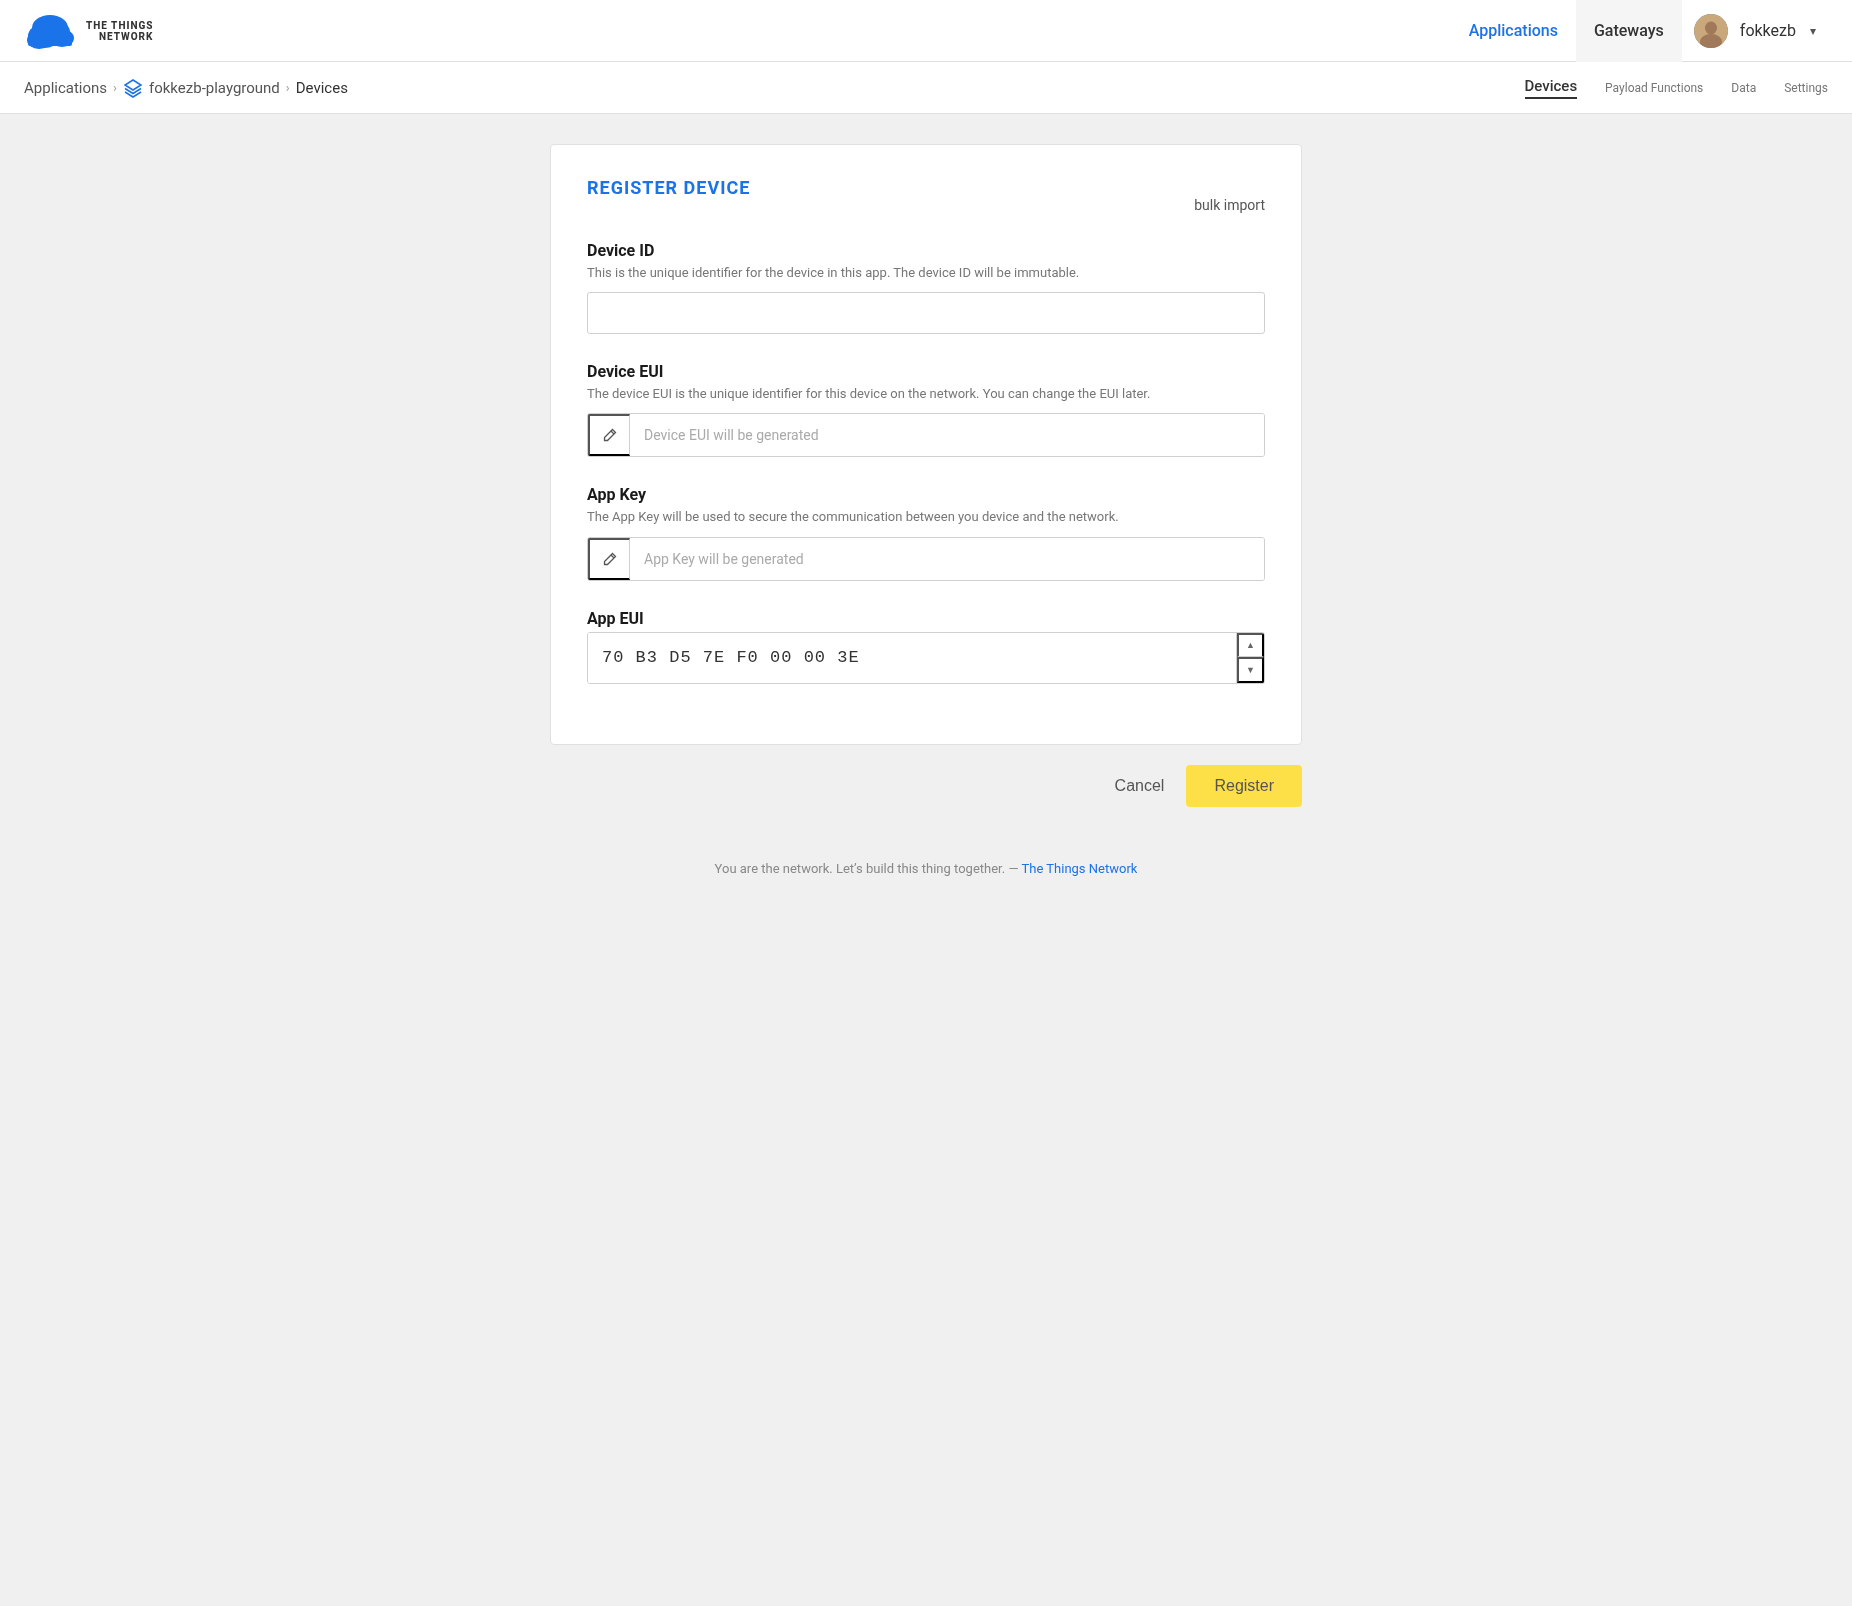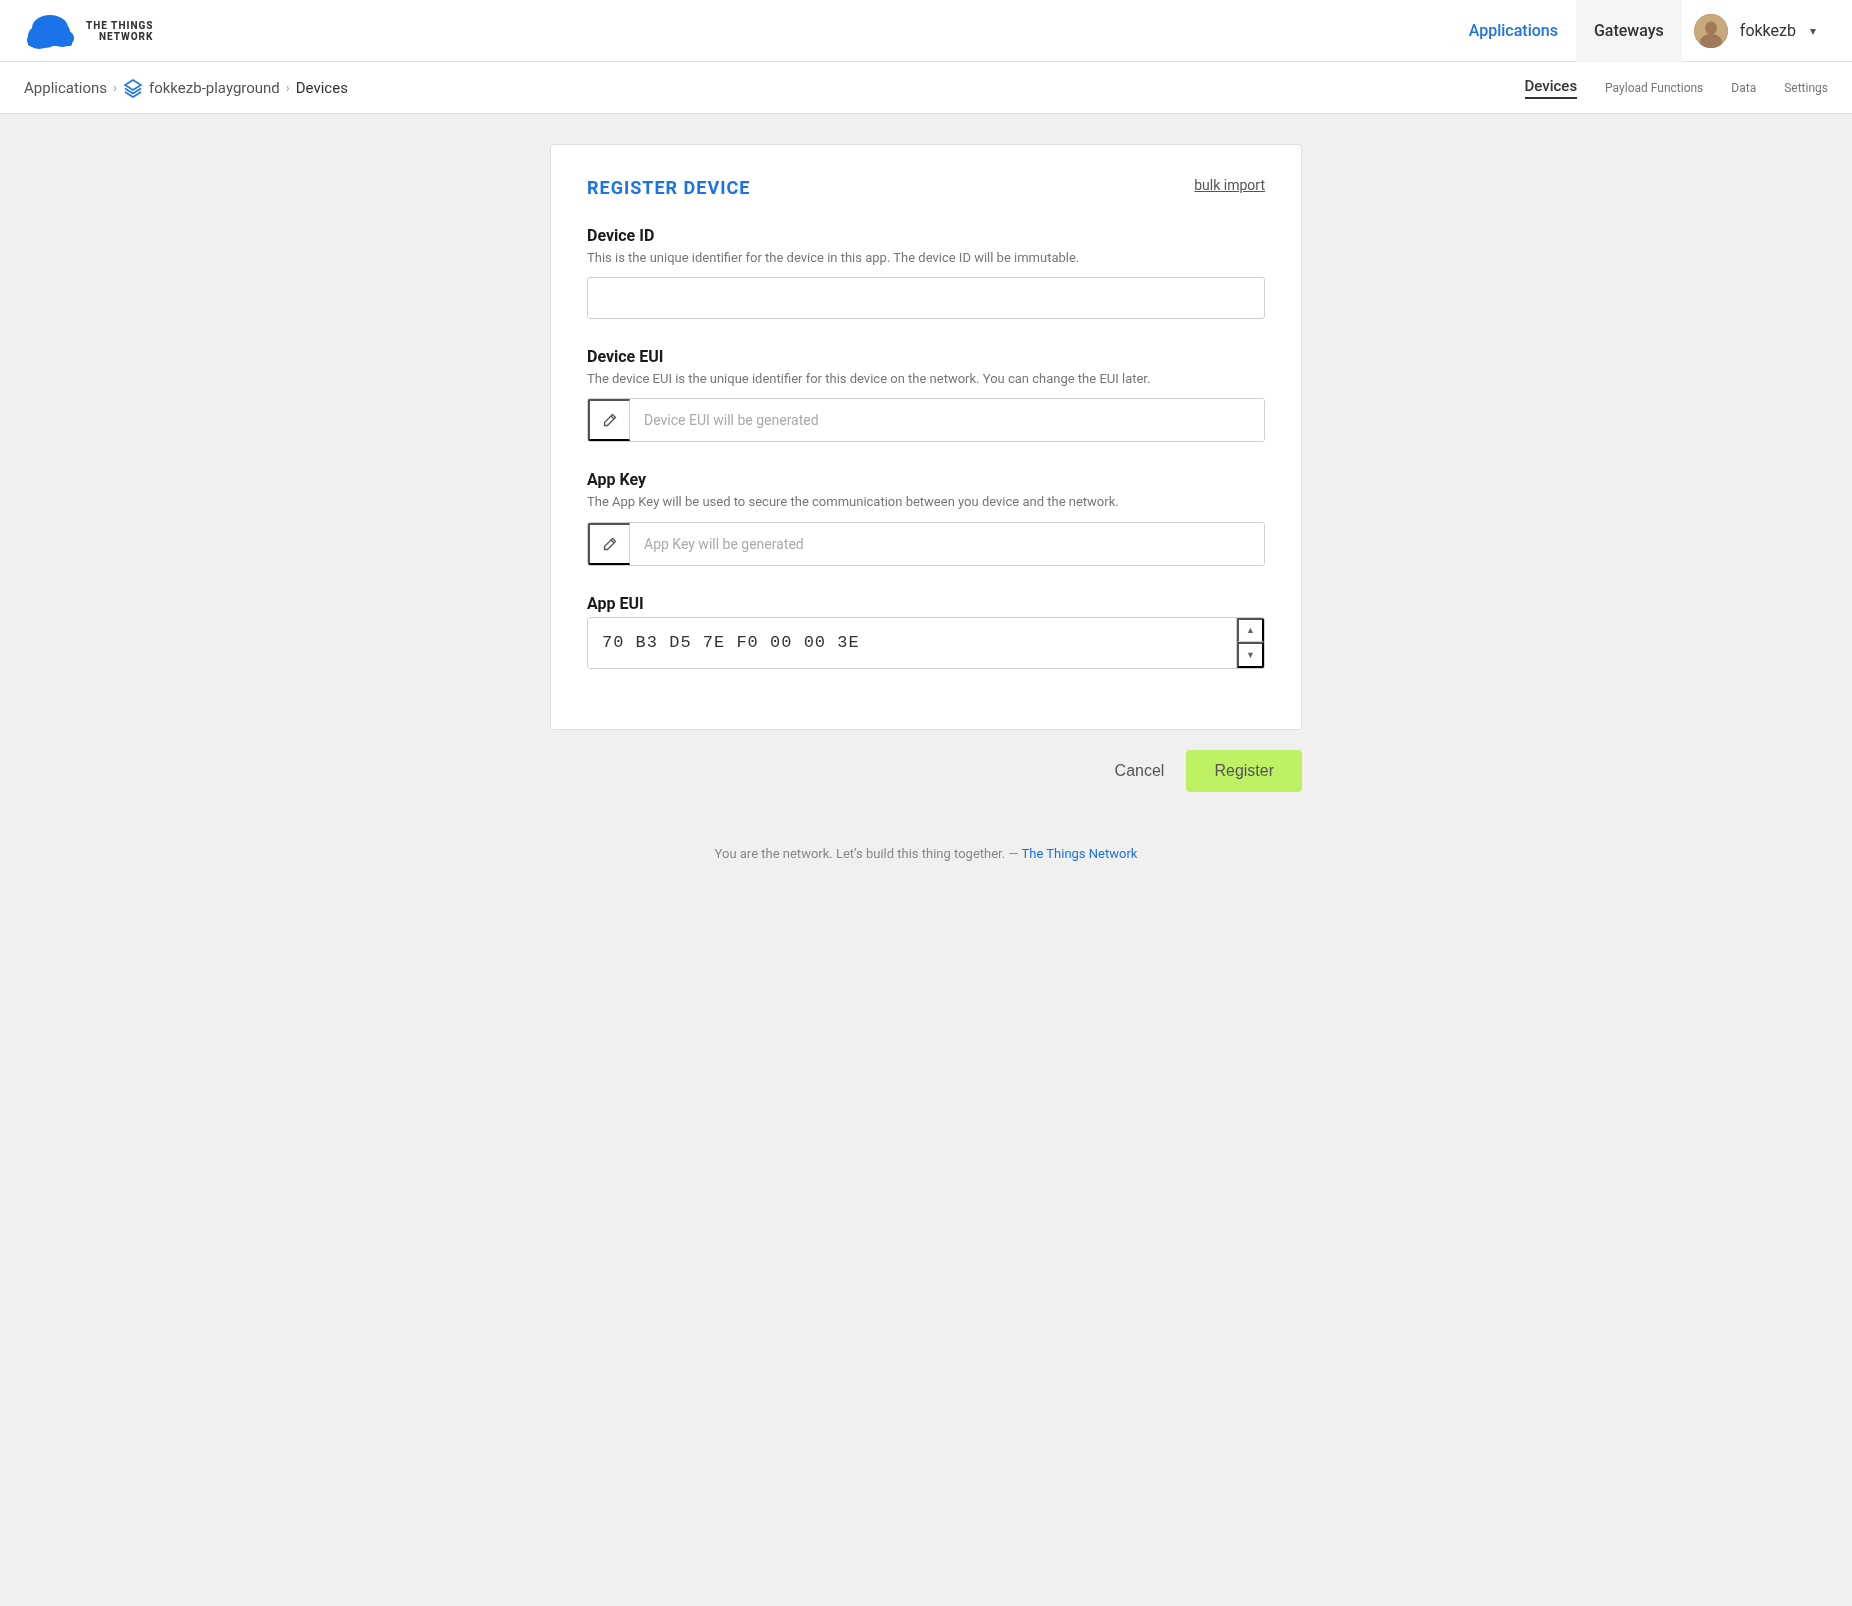--- a/index.html
+++ b/index.html
@@ -158,22 +158,22 @@
     .card-title {
       font-size: 18px;
       font-weight: 700;
       color: #1a73e8;
       letter-spacing: 1px;
       text-transform: uppercase;
     }
     .bulk-import-link {
       color: #555;
       font-size: 14px;
-      text-decoration: underline;
-      cursor: pointer;
+      cursor: pointer;
+      margin-top: 20px;
     }
 
     
     .form-section {
       margin-bottom: 28px;
     }
     .field-label {
       font-size: 16px;
       font-weight: 700;
       color: #1a1a1a;
@@ -278,21 +278,21 @@
     }
     .btn-cancel {
       background: none;
       border: none;
       color: #555;
       font-size: 16px;
       cursor: pointer;
       padding: 10px 18px;
     }
     .btn-register {
-      background: #bef264;
+      background: #fde047;
       border: none;
       color: #555;
       font-size: 16px;
       font-weight: 500;
       cursor: pointer;
       padding: 12px 28px;
       border-radius: 4px;
     }
 
     

